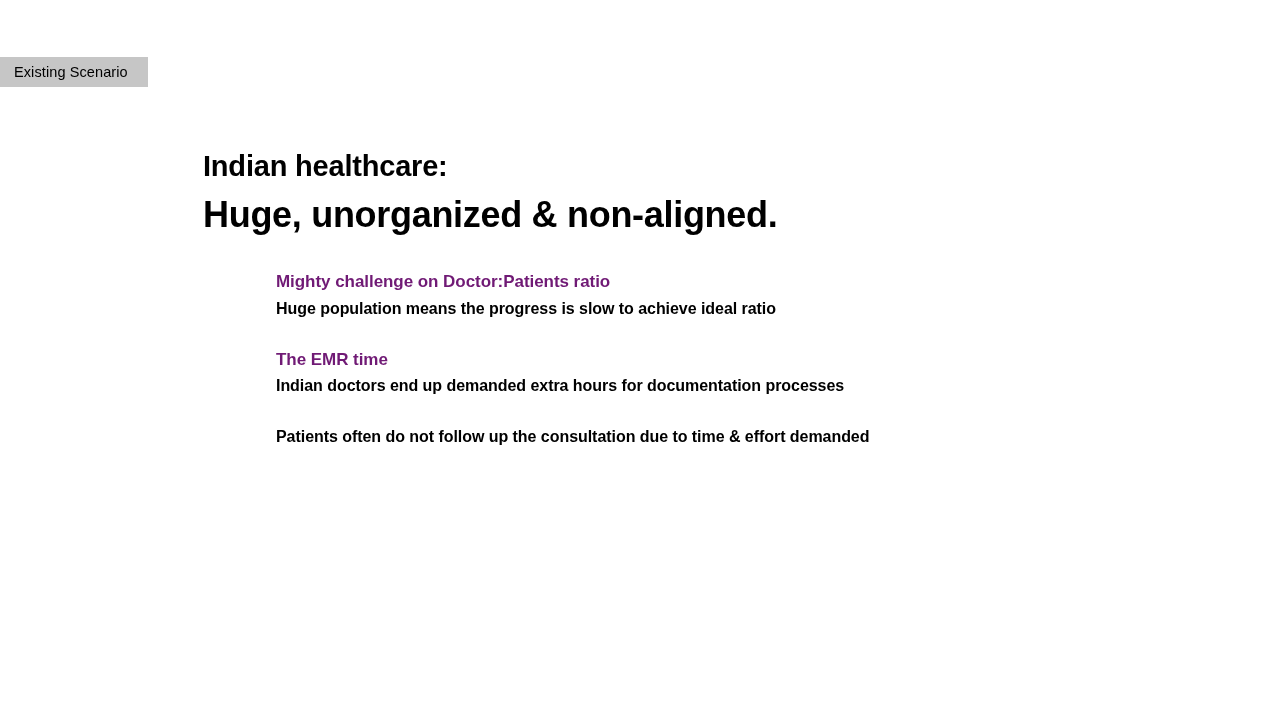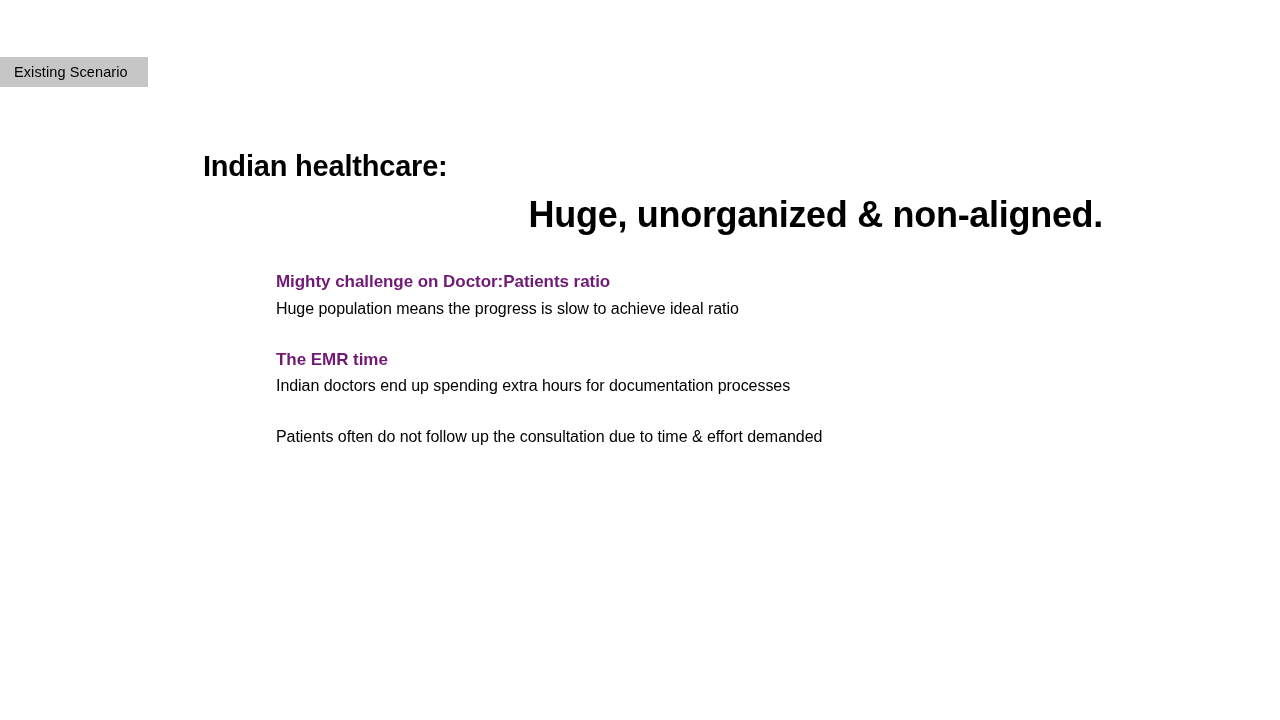--- a/index.html
+++ b/index.html
@@ -54,21 +54,20 @@
     letter-spacing: -0.2px;
     color: #000000;
   }
   .headline-line2 {
     font-size: 36px;
     font-weight: bold;
     line-height: 1.3;
     letter-spacing: -0.3px;
     color: #000000;
     margin-top: 8px;
-    text-align: right;
   }
 
   
   .points {
     position: absolute;
     left: 276px;
     top: 270px;
     width: 900px;
   }
   .point {
@@ -79,21 +78,21 @@
   }
   .point-title {
     font-size: 17px;
     font-weight: bold;
     line-height: 1.45;
     color: #701a75;
     letter-spacing: -0.05px;
   }
   .point-desc {
     font-size: 16px;
-    font-weight: normal;
+    font-weight: bold;
     line-height: 1.5;
     color: #000000;
     margin-top: 2px;
     letter-spacing: -0.05px;
   }
 </style>
 </head>
 <body>
 
 <div class="slide">
@@ -109,21 +108,21 @@
 
   <div class="points">
 
     <div class="point">
       <div class="point-title">Mighty challenge on Doctor:Patients ratio</div>
       <div class="point-desc">Huge population means the progress is slow to achieve ideal ratio</div>
     </div>
 
     <div class="point">
       <div class="point-title">The EMR time</div>
-      <div class="point-desc">Indian doctors end up spending extra hours for documentation processes</div>
+      <div class="point-desc">Indian doctors end up demanded extra hours for documentation processes</div>
     </div>
 
     <div class="point">
       <div class="point-desc">Patients often do not follow up the consultation due to time &amp; effort demanded</div>
     </div>
 
   </div>
 
 </div>
 

